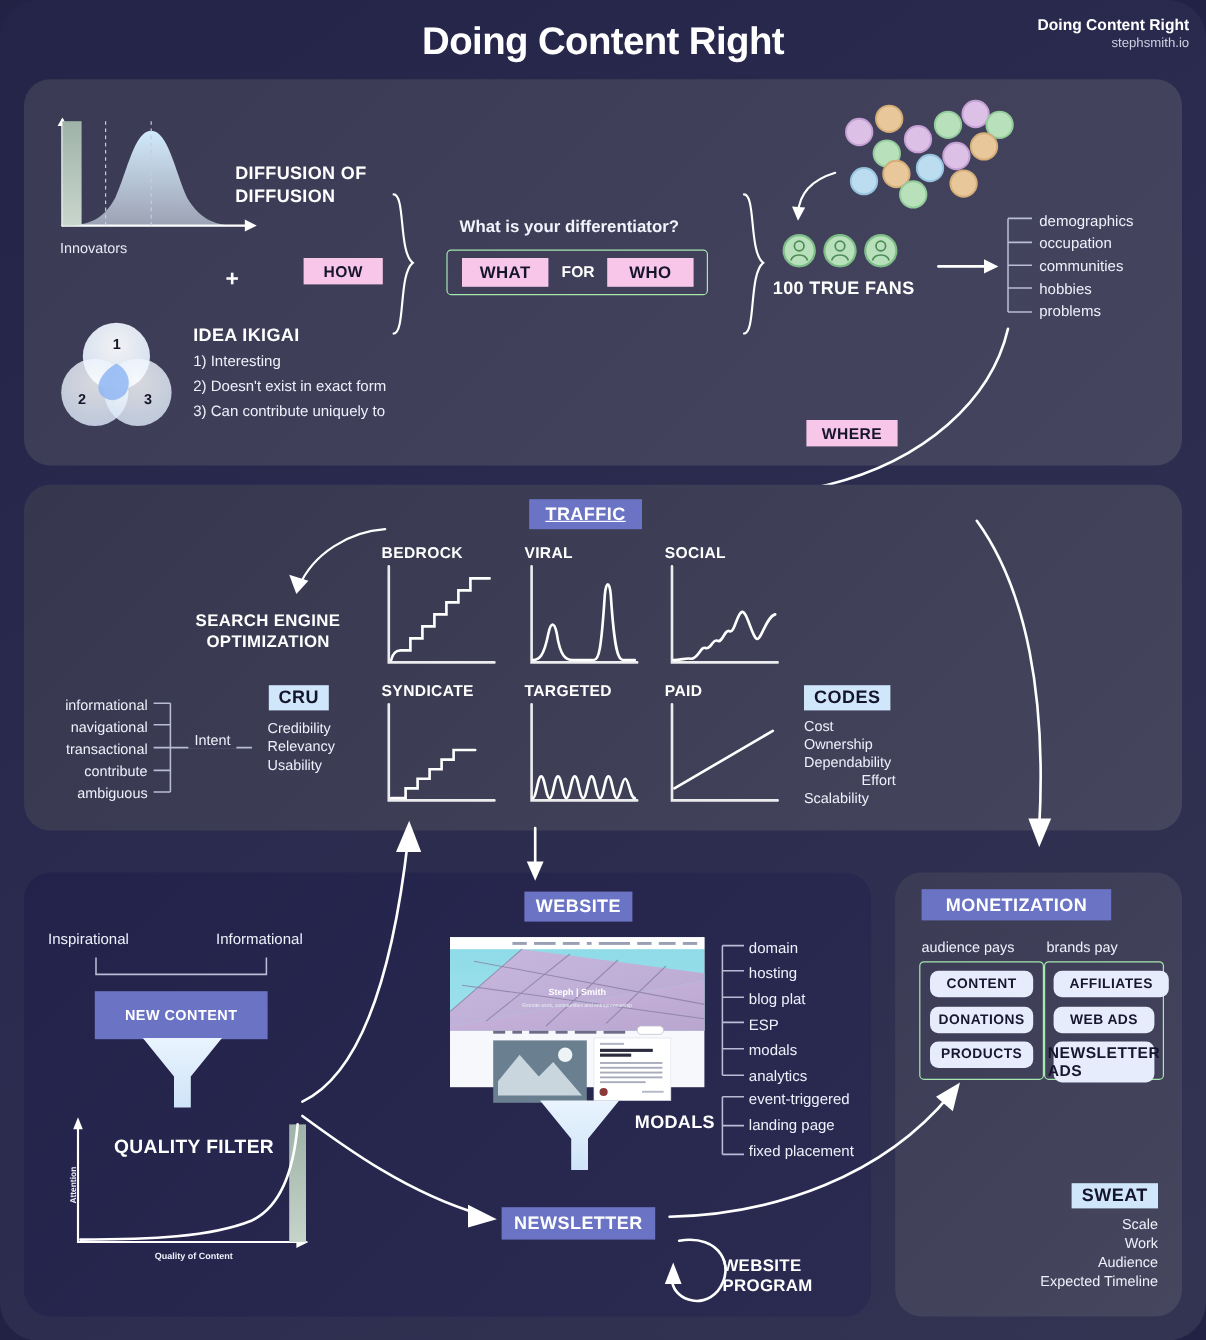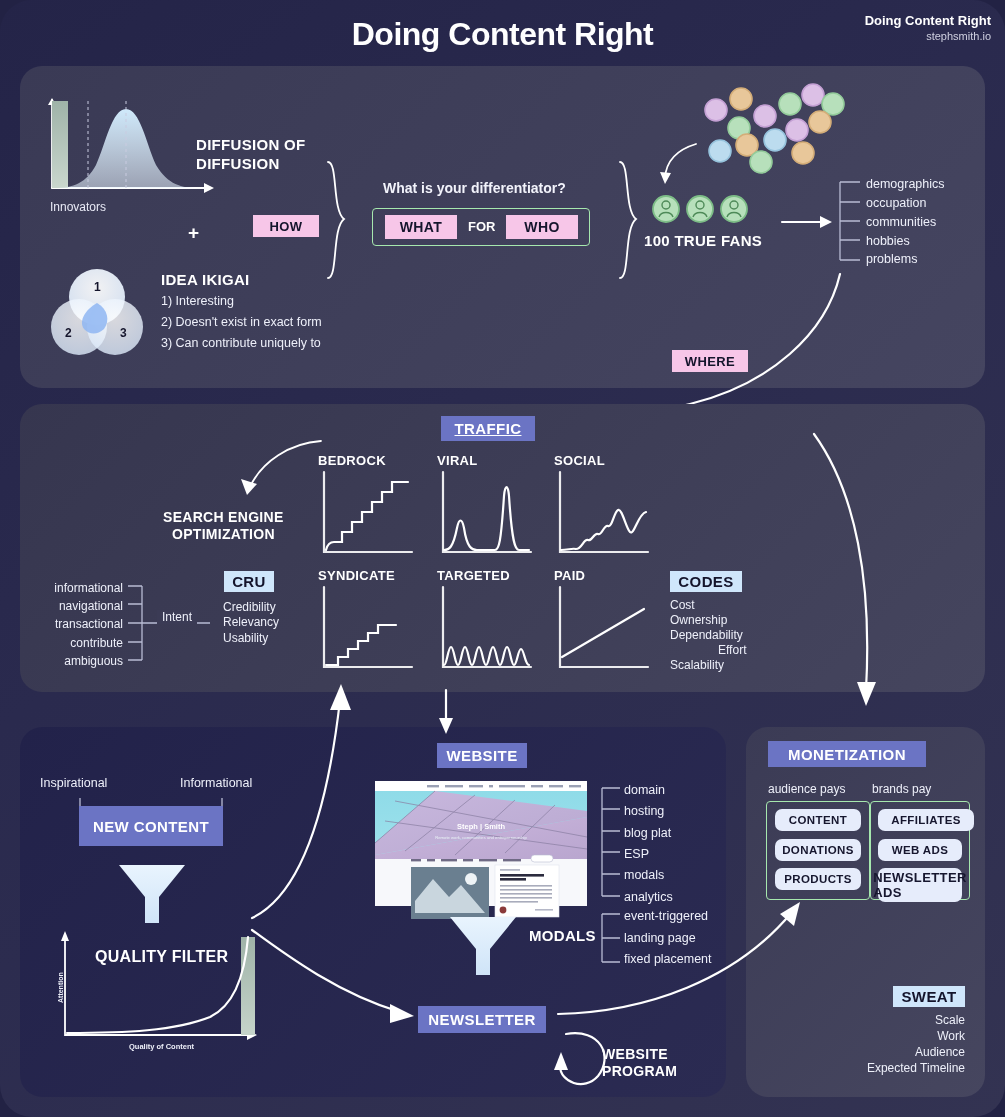--- a/index.html
+++ b/index.html
@@ -302,21 +302,21 @@
 
   <div class="panel" id="panel-content"></div>
   <div class="panel" id="panel-money"></div>
 
   <div class="t" style="left:40px; top:776px; font-size:12.5px; color:#eef0fa;">Inspirational</div>
   <div class="t" style="left:180px; top:776px; font-size:12.5px; color:#eef0fa;">Informational</div>
   <svg style="left:78px; top:796px;" width="148" height="22">
     <path d="M2 2 L2 16 L144 16 L144 2" class="stroke-g"></path>
   </svg>
 
-  <div class="chip chip-blue" style="left:79px; top:806px; width:144px; height:40px; font-size:15px;">NEW CONTENT</div>
+  <div class="chip chip-blue" style="left:79px; top:826px; width:144px; height:40px; font-size:12px;">NEW CONTENT</div>
 
   <svg style="left:115px; top:863px;" width="74" height="62">
     <defs>
         <linearGradient id="fg1" x1="0" y1="0" x2="0" y2="1">
       <stop offset="0%" stop-color="#e9f4fe"></stop>
           <stop offset="100%" stop-color="#cfe4f8"></stop>
         </linearGradient>
       </defs>
     <path d="M4 2 L70 2 L44 34 L44 60 L30 60 L30 34 Z" fill="url(#fg1)"></path>
   </svg>

